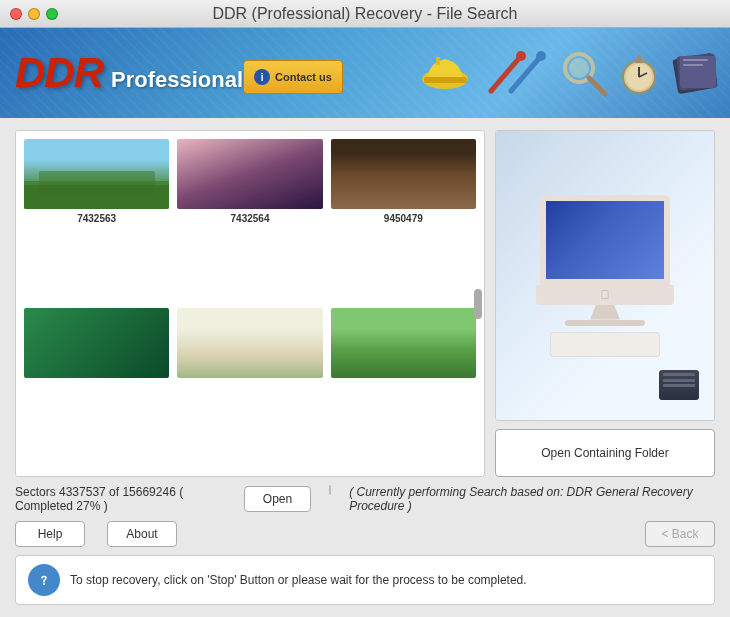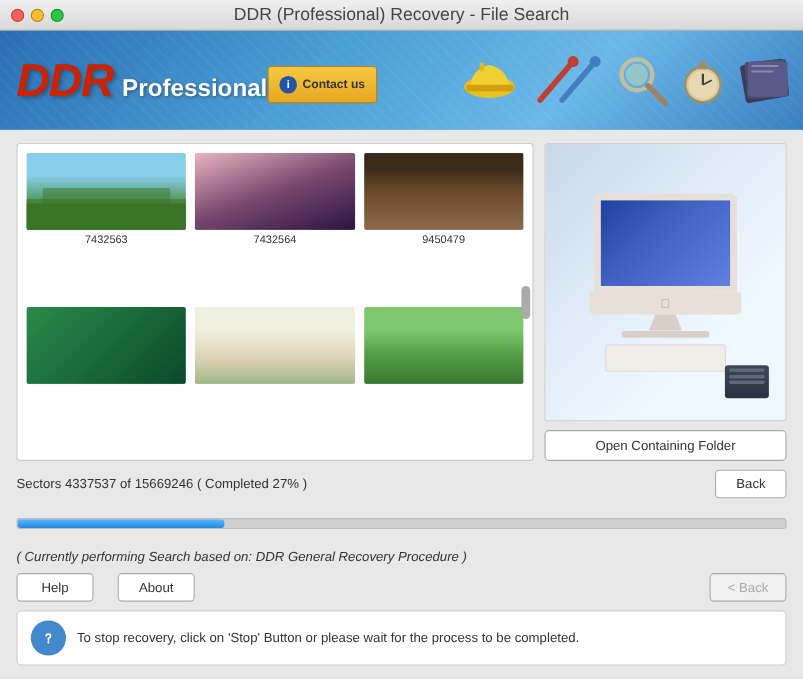--- a/index.html
+++ b/index.html
@@ -172,20 +172,21 @@
       background: white;
       border: 1px solid #ccc;
       border-radius: 3px;
       padding: 8px;
       display: grid;
       grid-template-columns: repeat(3, 1fr);
       grid-template-rows: repeat(2, 1fr);
       gap: 8px;
       overflow-y: auto;
       position: relative;
+      font-weight: bold;
     }
     .thumb-item {
       display: flex;
       flex-direction: column;
       align-items: center;
       gap: 4px;
     }
     .thumb-img {
       width: 100%;
       height: 70px;
@@ -226,31 +227,31 @@
       flex: 1;
       overflow: hidden;
       display: flex;
       align-items: center;
       justify-content: center;
     }
     .open-containing-btn {
       background: white;
       border: 1px solid #aaa;
       border-radius: 4px;
-      padding: 6px 10px;
+      padding: 16px 10px;
       font-size: 12px;
       cursor: pointer;
       text-align: center;
       color: #333;
     }
 
     
     .progress-section {
       display: flex;
-      flex-direction: column;
+      flex-direction: row;
       gap: 18px;
     }
     .progress-info {
       display: flex;
       justify-content: space-between;
       align-items: center;
     }
     .progress-label {
       font-size: 12px;
       color: #333;
@@ -577,21 +578,21 @@
           </div>
         </div>
       </div>
       <button class="open-containing-btn">Open Containing Folder</button>
     </div>
   </div>
 
   <div class="progress-section">
     <div class="progress-info">
       <span class="progress-label">Sectors 4337537 of 15669246  ( Completed 27% )</span>
-      <button class="stop-btn">Back</button>
+      <button class="stop-btn">Open</button>
     </div>
     <div class="progress-bar-container">
       <div class="progress-bar-fill" style="width: 27%"></div>
     </div>
     <span class="status-text">( Currently performing Search based on: DDR General Recovery Procedure )</span>
   </div>
 
   <div class="bottom-buttons">
     <button class="nav-btn">Help</button>
     <button class="nav-btn">About</button>

